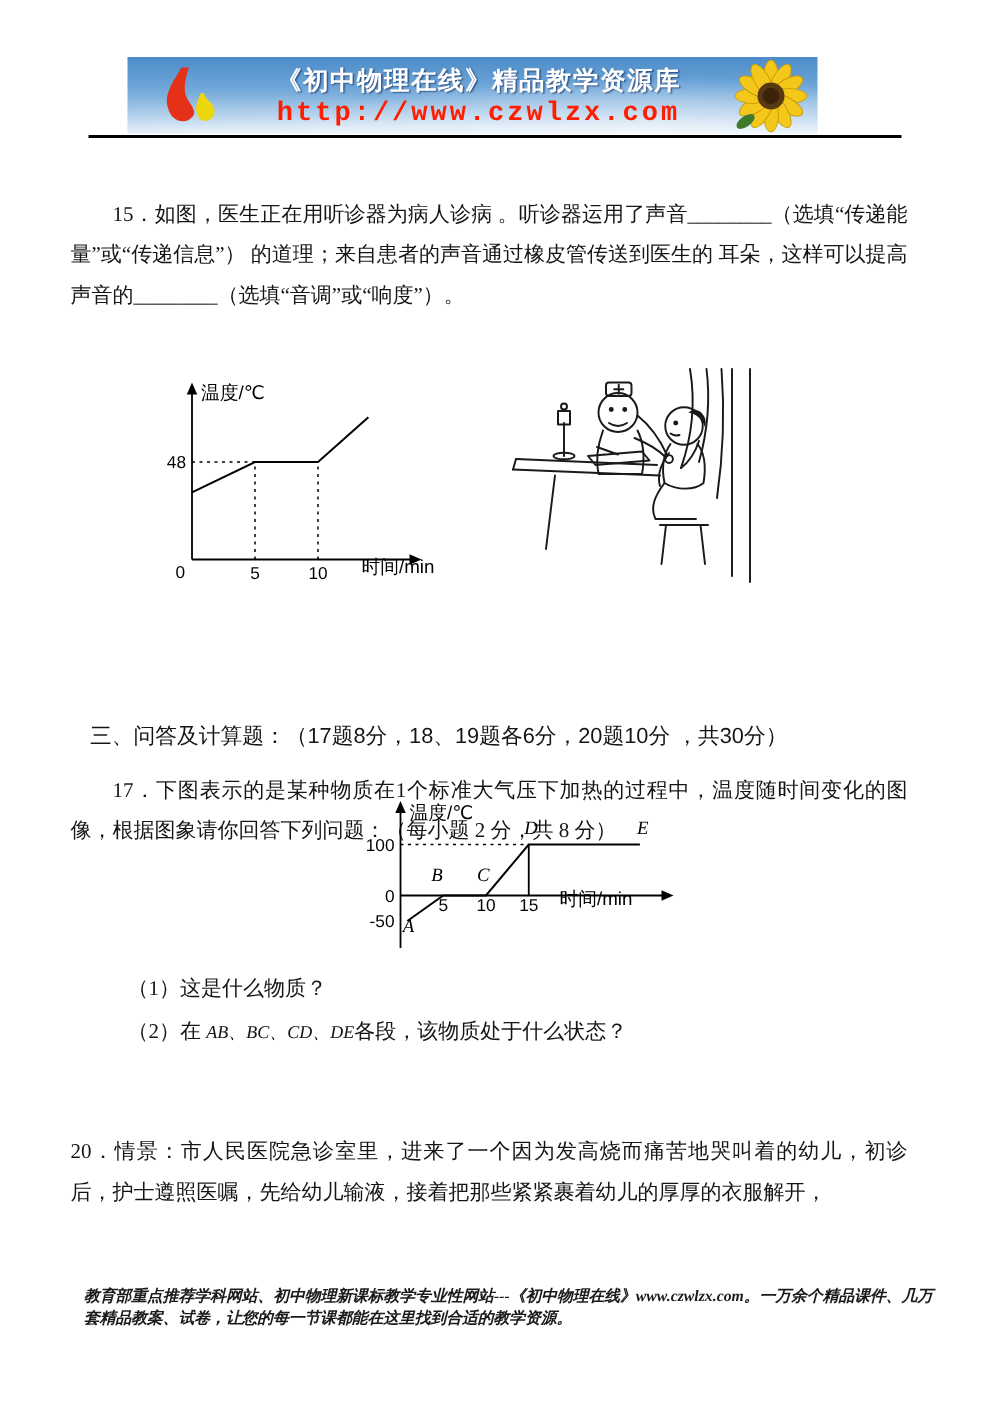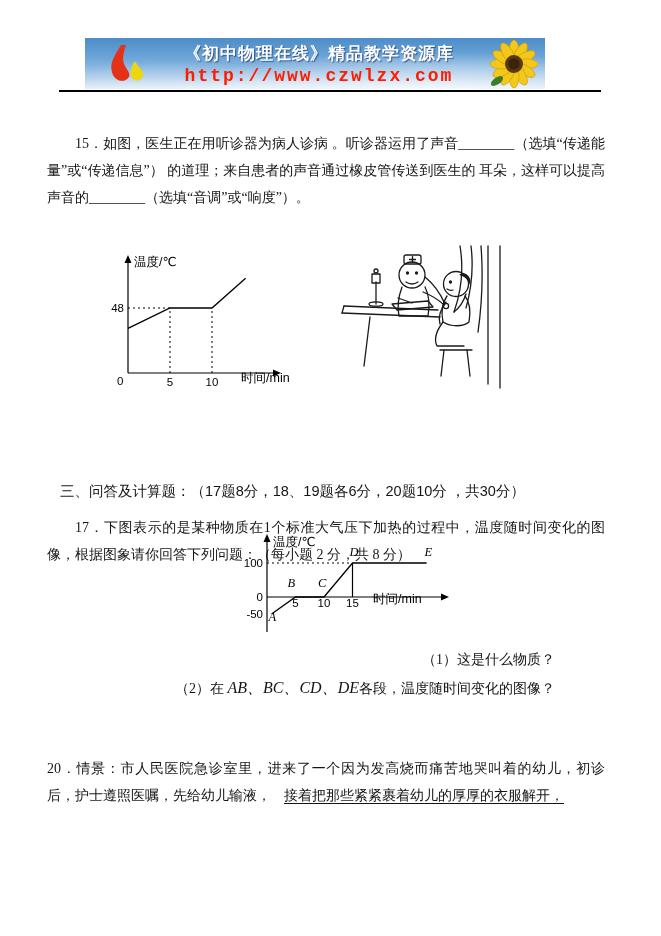--- a/index.html
+++ b/index.html
@@ -39,24 +39,24 @@
   .q15 { top:130px; }
   .q16 { top:390px; }
   .sec-head {
     position:absolute; left:60px; top:451px; width:558px;
     font-size:14.5px; font-weight:normal; line-height:25px;
     font-family:"Liberation Sans","DejaVu Sans",sans-serif;
     margin-top:28px;
   }
   .q17 { top:500px;margin-top:14px; }
   .subs { position:absolute; left:85px; top:646px; width:470px; font-size:14px; }
-  .subs p { line-height:28px;text-align:right; }
-  .subs i { font-family:"Liberation Serif","DejaVu Serif",serif; font-style:italic; font-size:16px; }
+  .subs p { line-height:28px; }
+  .subs i { font-family:"Liberation Serif","DejaVu Serif",serif; font-style:italic; font-size:12px; }
   .q18 { top:755px; }
-  .u { text-decoration:underline; text-underline-offset:3px;margin-left:13px; }
+  .u { text-underline-offset:3px; }
   .footer-note {
     position:absolute; left:56px; top:857px; width:566px;
     font-size:10.5px; line-height:15px; font-weight:bold; font-style:italic;
     color:#1b1b1b; text-align:justify;
   }
   
   .fig1 { position:absolute; left:103px; top:252px; }
   .fig2 { position:absolute; left:232px; top:533px; }
   .illus { position:absolute; left:340px; top:244px; }
   svg text { font-family:"Liberation Sans","DejaVu Sans",sans-serif; font-size:11.5px; fill:#000; }
@@ -190,19 +190,20 @@
       <polyline points="39.56,81 63.5,64 92,64 120.5,30 194.6,30" fill="none" stroke="#000" stroke-width="1.3"></polyline>
       <text x="36.56" y="88" class="ptlab">A</text>
       <text x="55.5" y="54" class="ptlab">B</text>
       <text x="86" y="54" class="ptlab">C</text>
       <text x="117.5" y="23" class="ptlab">D</text>
       <text x="192.6" y="23" class="ptlab">E</text>
     </svg>
 
   <div class="subs">
     <p><span>（1）这是什么物质？</span></p>
-    <p><span>（2）在 </span><i>AB、BC、CD、DE</i><span>各段，温度随时间变化的图像？</span></p>
+    <p><span>（2）在 </span><i>AB、BC、CD、DE</i><span>各段，该物质处于什么状态？</span></p>
   </div>
 
   <p class="para q18"><span>20．情景：市人民医院急诊室里，进来了一个因为发高烧而痛苦地哭叫着的幼儿，初诊后，护士遵照医嘱，先给幼儿输液，</span><span class="u">接着把那些紧紧裹着幼儿的厚厚的衣服解开， </span></p>
 
+  <div class="footer-note">教育部重点推荐学科网站、初中物理新课标教学专业性网站---《初中物理在线》www.czwlzx.com。一万余个精品课件、几万套精品教案、试卷，让您的每一节课都能在这里找到合适的教学资源。</div>
 
 </div>
 
 </body></html>

